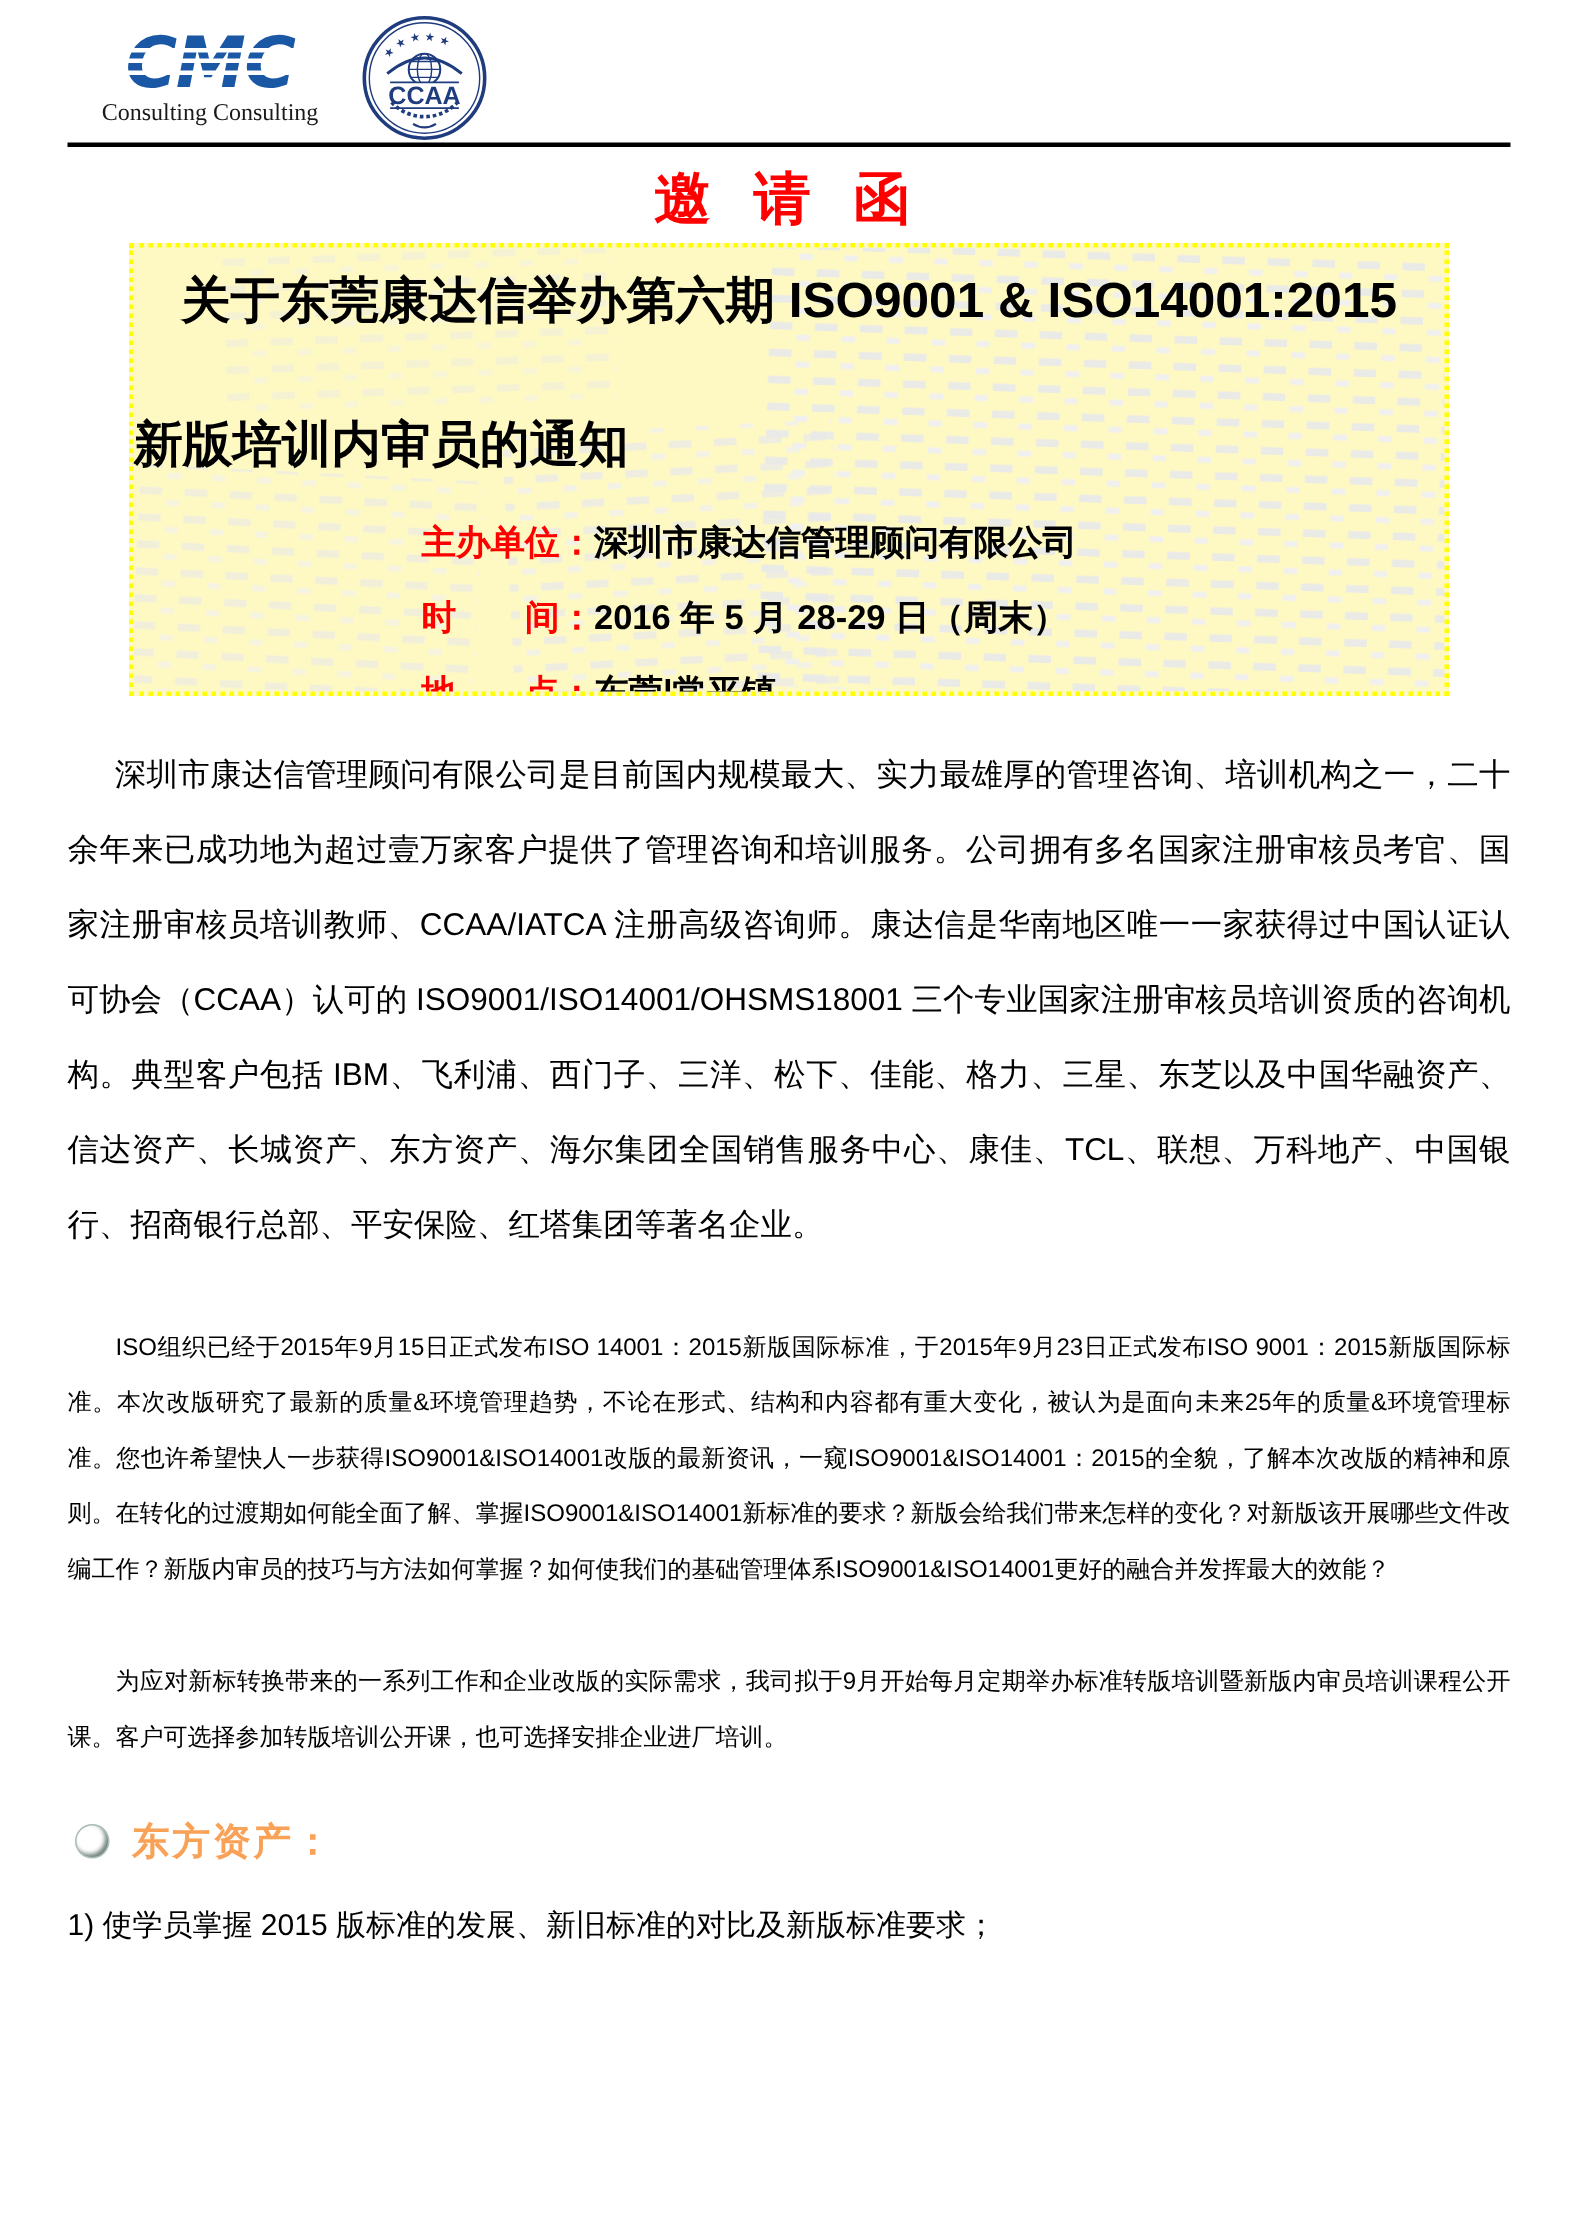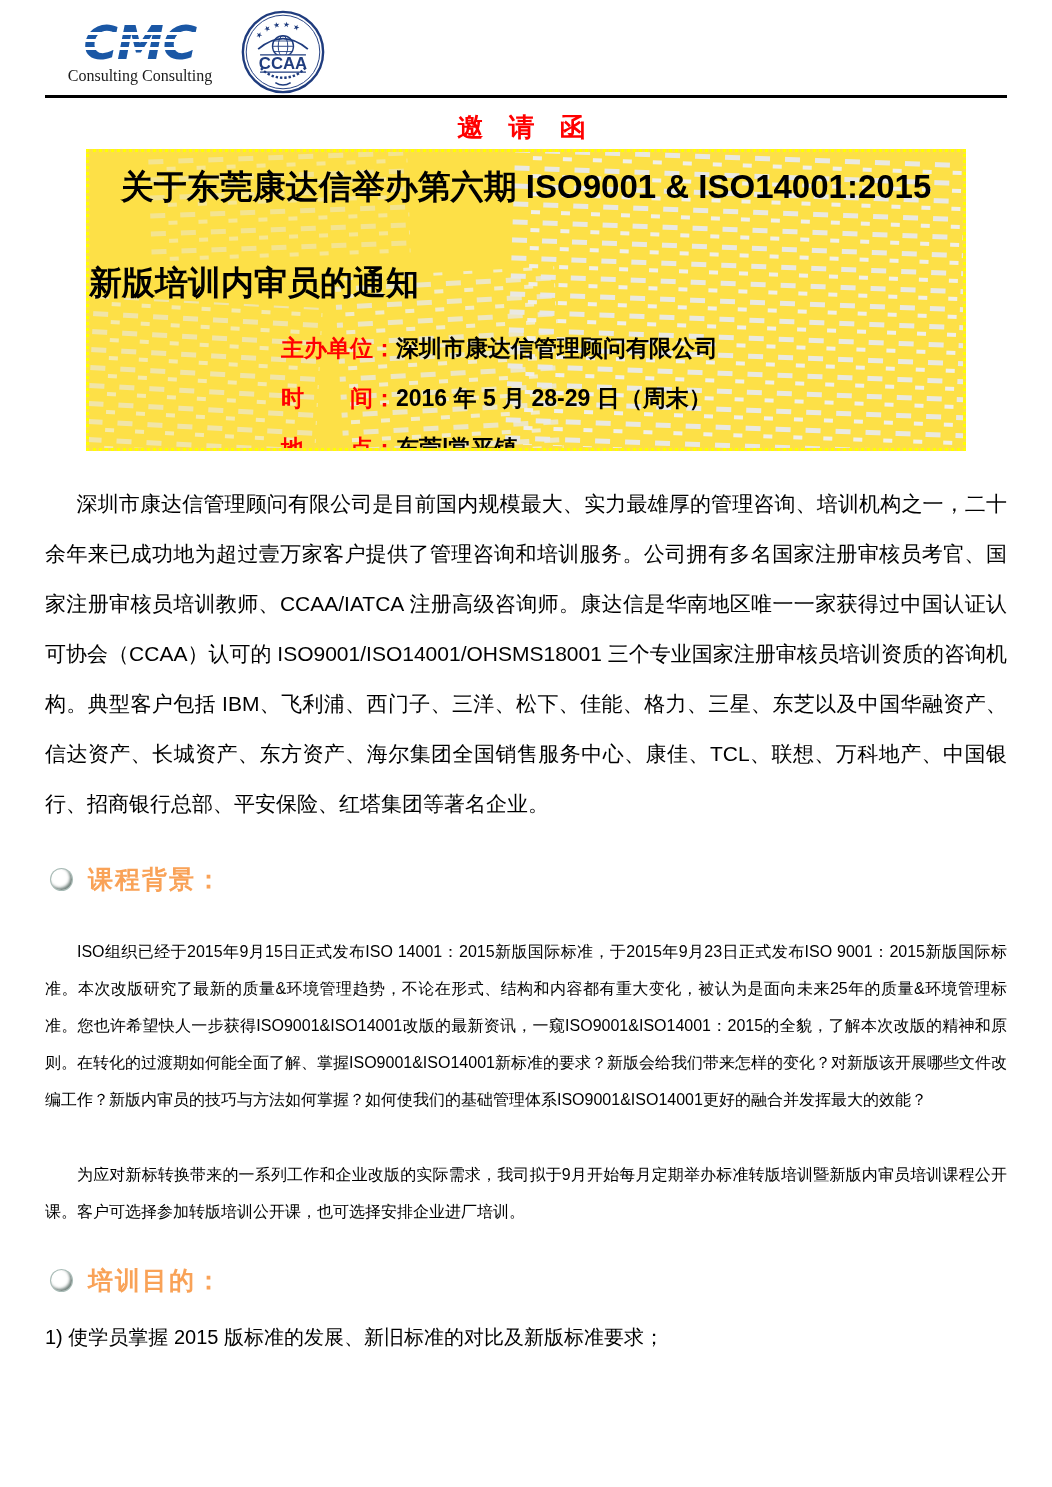--- a/index.html
+++ b/index.html
@@ -32,27 +32,27 @@
   }
   .company-name {
     flex:1; text-align:center; color:#ff0000; font-weight:bold;
     font-size:31px; letter-spacing:1px; white-space:nowrap; padding-right:6px;
   }
   .badge { width:96px; height:86px; flex:0 0 auto; }
 
   
   .doc-title {
     margin-top:12px; text-align:center; color:#ff0000;
-    font-size:26px; font-weight:900; letter-spacing:9px; line-height:1.1;
+    font-size:38px; font-weight:900; letter-spacing:9px; line-height:1.1;
   }
 
   
   .notice-box {
     position:relative; width:880px; height:302px; margin:7px auto 0;
-    border:3px dotted #ffff00; background:#fde047; overflow:hidden;
+    border:3px dotted #ffff00; background:#fef9c3; overflow:hidden;
   }
   .pattern-svg { position:absolute; inset:0; width:100%; height:100%; }
   .nb-title1 {
     position:relative; text-align:center; font-size:33px; font-weight:900;
     margin-top:13px; white-space:nowrap; letter-spacing:0px;
   }
   .nb-title2 {
     position:relative; text-align:left; font-size:33px; font-weight:900;
     margin-top:51px;
   }
@@ -156,30 +156,26 @@
       <div class="nb-row">
         <span class="nb-label">地　　点：</span>
         <span class="nb-value">东莞|常平镇</span>
       </div>
     </div>
   </div>
 
   <div class="main-text">
     <p class="p-intro ind1">深圳市康达信管理顾问有限公司是目前国内规模最大、实力最雄厚的管理咨询、培训机构之一，二十余年来已成功地为超过壹万家客户提供了管理咨询和培训服务。公司拥有多名国家注册审核员考官、国家注册审核员培训教师、CCAA/IATCA 注册高级咨询师。康达信是华南地区唯一一家获得过中国认证认可协会（CCAA）认可的 ISO9001/ISO14001/OHSMS18001 三个专业国家注册审核员培训资质的咨询机构。典型客户包括 IBM、飞利浦、西门子、三洋、松下、佳能、格力、三星、东芝以及中国华融资产、信达资产、长城资产、东方资产、海尔集团全国销售服务中心、康佳、TCL、联想、万科地产、中国银行、招商银行总部、平安保险、红塔集团等著名企业。</p>
 
-    <div class="sec-head">
-      <span class="gem-icon"></span>
-      <span class="sec-title">课程背景：</span>
-    </div>
     <p class="body-p">ISO组织已经于2015年9月15日正式发布ISO 14001：2015新版国际标准，于2015年9月23日正式发布ISO 9001：2015新版国际标准。本次改版研究了最新的质量&amp;环境管理趋势，不论在形式、结构和内容都有重大变化，被认为是面向未来25年的质量&amp;环境管理标准。您也许希望快人一步获得ISO9001&amp;ISO14001改版的最新资讯，一窥ISO9001&amp;ISO14001：2015的全貌，了解本次改版的精神和原则。在转化的过渡期如何能全面了解、掌握ISO9001&amp;ISO14001新标准的要求？新版会给我们带来怎样的变化？对新版该开展哪些文件改编工作？新版内审员的技巧与方法如何掌握？如何使我们的基础管理体系ISO9001&amp;ISO14001更好的融合并发挥最大的效能？</p>
     <p class="body-p">为应对新标转换带来的一系列工作和企业改版的实际需求，我司拟于9月开始每月定期举办标准转版培训暨新版内审员培训课程公开课。客户可选择参加转版培训公开课，也可选择安排企业进厂培训。</p>
 
     <div class="sec-head">
       <span class="gem-icon"></span>
-      <span class="sec-title">培训目的：</span>
+      <span class="sec-title">东方资产：</span>
     </div>
     <div class="purpose-list">
       <div class="purpose-item">1) 使学员掌握 2015 版标准的发展、新旧标准的对比及新版标准要求；</div>
 
     </div>
   </div>
 
 </div>
 
 </body></html>

